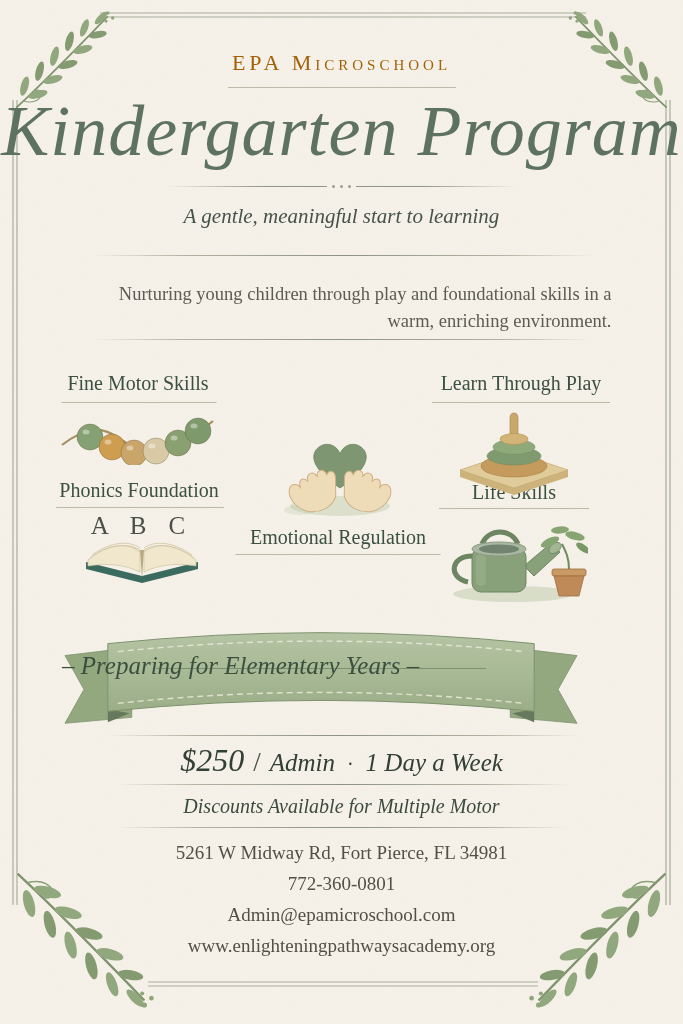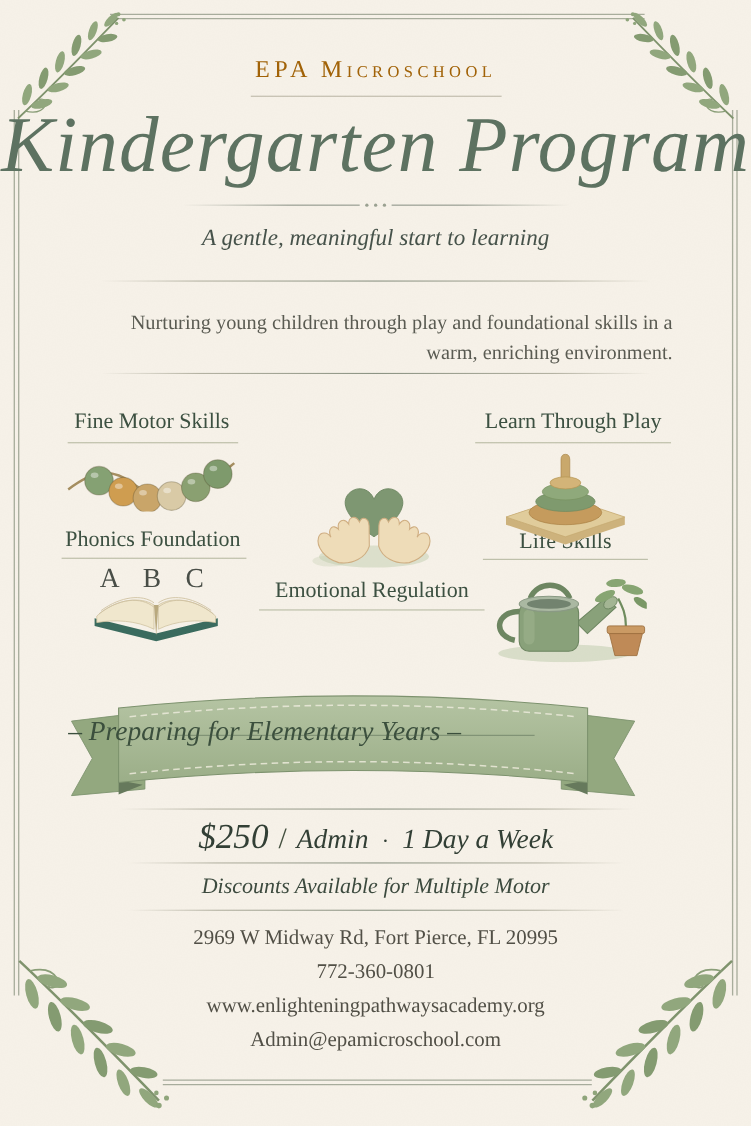--- a/index.html
+++ b/index.html
@@ -282,19 +282,19 @@
     <span class="price-slash">/</span>
     <span class="price-period">Admin</span>
     <span class="price-sep">·</span>
     <span class="price-freq">1 Day a Week</span>
   </div>
   <div class="abs cx rule r4"></div>
   <div class="abs discount-note">Discounts Available for Multiple Motor</div>
   <div class="abs cx rule r5"></div>
 
   <div class="abs contact">
-    <div>2969 W Midway Rd, Fort Pierce, FL 20995</div>
+    <div>5261 W Midway Rd, Fort Pierce, FL 34981</div>
     <div>772-360-0801</div>
+    <div>Admin@epamicroschool.com</div>
     <div>www.enlighteningpathwaysacademy.org</div>
-    <div>Admin@epamicroschool.com</div>
   </div>
 
 </div>
 
 </body></html>

